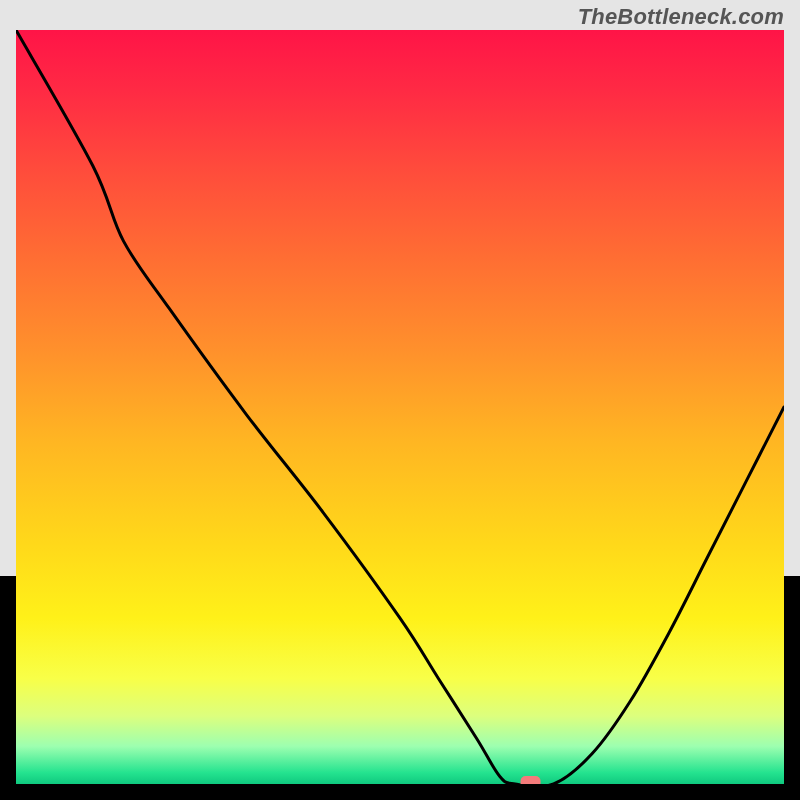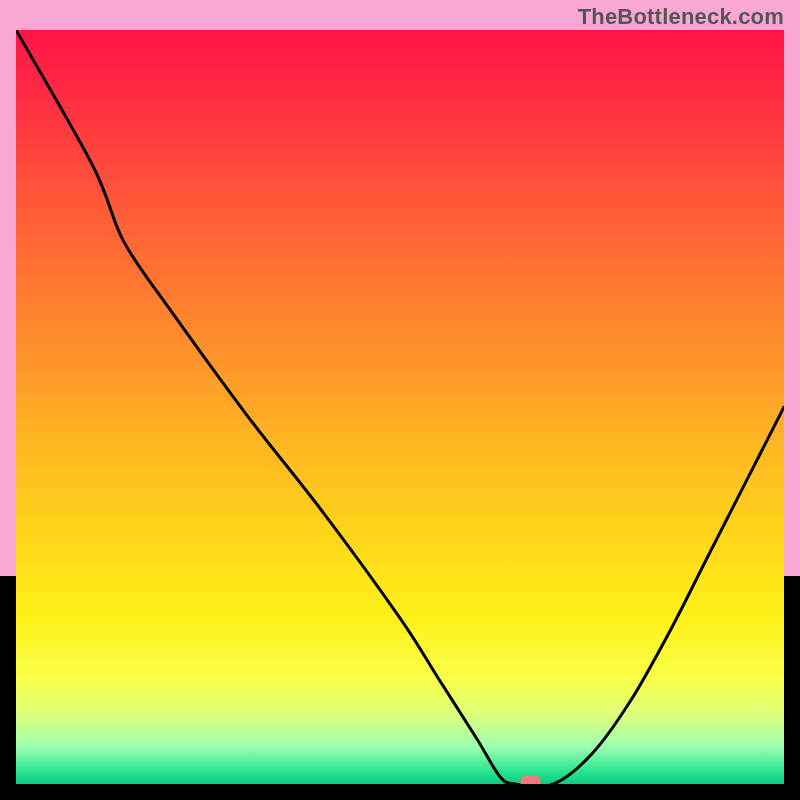--- a/index.html
+++ b/index.html
@@ -8,21 +8,22 @@
     width: 800px;
     height: 800px;
     background: #000;
     overflow: hidden;
     font-family: Arial, Helvetica, sans-serif;
   }
   .frame {
     position: relative;
     width: 800px;
     height: 576px;
-    background: #f9a8d4;
+    background: #e5e5e5;
+    font-style: italic;
   }
   .watermark {
     position: absolute;
     top: 4px;
     right: 16px;
     color: #555;
     font-size: 22px;
     font-weight: 600;
     letter-spacing: 0.2px;
     user-select: none;

